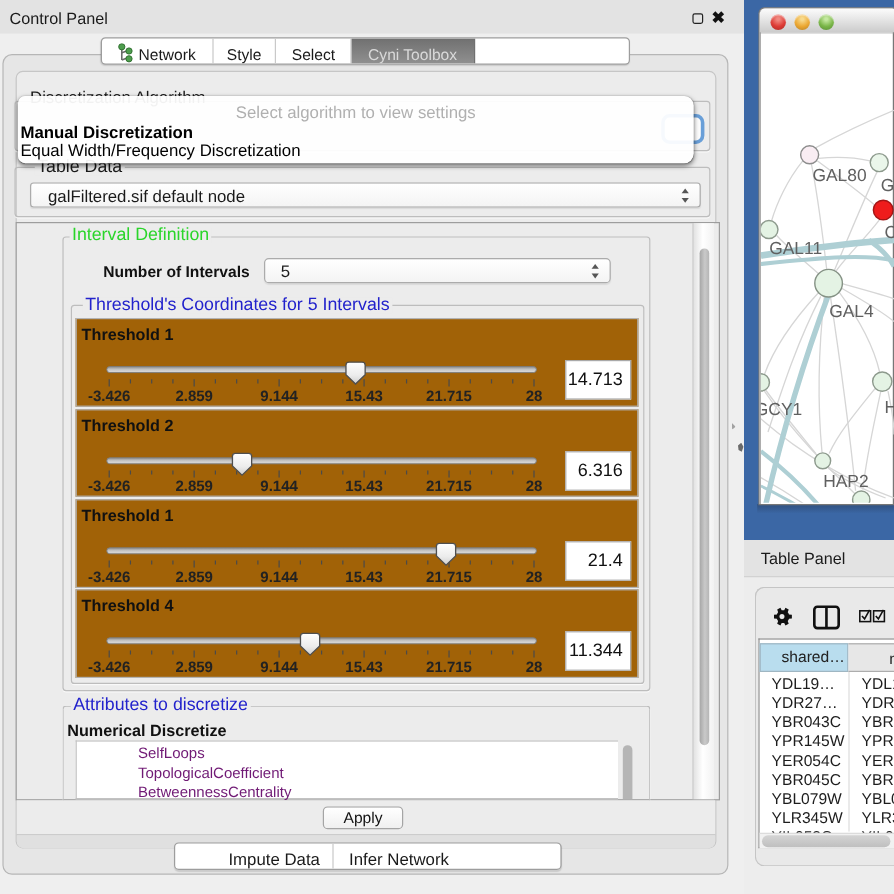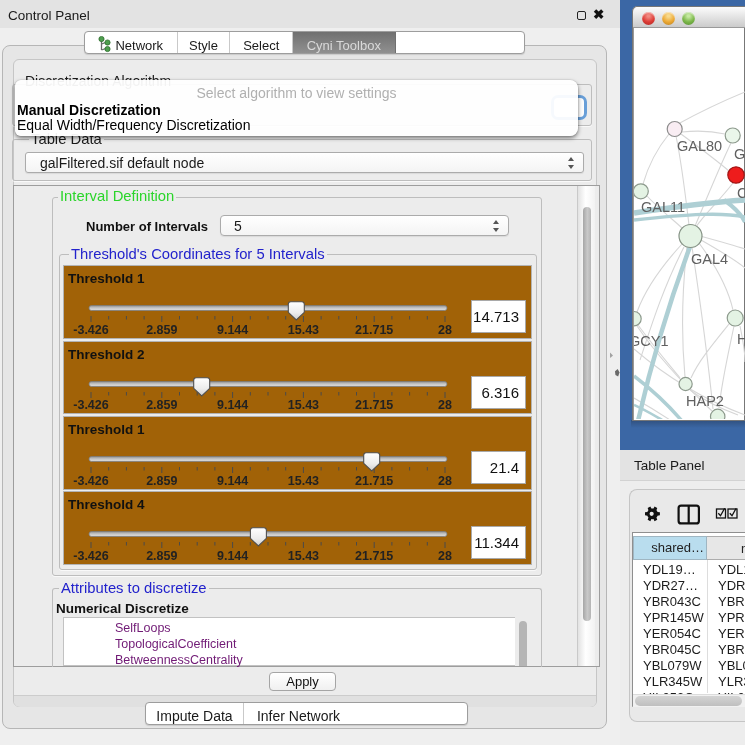--- a/index.html
+++ b/index.html
@@ -291,21 +291,21 @@
   <div class="abs" style="left:63px;top:617px;width:452px;height:49px;background:#ffffff;border:1px solid #c2c2c2;border-right:none;"></div>
   <div class="abs" style="left:67px;top:620px;font-size:12.5px;color:#701a75;line-height:16px;margin-left:48px;">SelfLoops<br>TopologicalCoefficient<br>BetweennessCentrality</div>
   <div class="abs" style="left:519px;top:621px;width:8px;height:45px;background:#b5b5b5;border-radius:4px 4px 0 0;"></div>
 
   <div class="abs" style="left:14px;top:667px;width:582px;height:28px;background:#ececec;"></div>
 
   <div class="abs" style="left:269px;top:672px;width:67px;height:19px;background:linear-gradient(#ffffff,#f0f0f0);border:1px solid #a5a5a5;border-radius:4px;text-align:center;font-size:13px;color:#111;line-height:17px;">Apply</div>
 
   <div class="abs" style="left:14px;top:695px;width:582px;height:1px;background:#cccccc;"></div>
 
-  <div class="seg" style="left:145px;top:702px;width:323px;height:23px;font-size:14px;">
+  <div class="seg" style="left:145px;top:702px;width:323px;height:23px;font-size:14px;padding-left:34px;">
     <div style="width:98px;">Impute Data</div>
     <div style="width:109px;">Infer Network</div>
   </div>
 
   <div class="abs" style="left:15px;top:80px;width:563px;height:56px;background:rgba(255,255,255,0.94);border-radius:6px 8px 8px 6px;box-shadow:0 2px 4px rgba(0,0,0,0.5), 0 0 1px rgba(0,0,0,0.35);"></div>
   <div class="abs" style="left:15px;top:85px;width:563px;text-align:center;font-size:14px;color:#b0b0b0;">Select algorithm to view settings</div>
   <div class="abs" style="left:17px;top:101.5px;font-size:14px;font-weight:bold;color:#000;">Manual Discretization</div>
   <div class="abs" style="left:17px;top:117px;font-size:14px;color:#000;">Equal Width/Frequency Discretization</div>
 
   <div class="abs" style="left:609.5px;top:352px;width:3.5px;height:6px;background:#a2a2a2;clip-path:polygon(0 0,100% 60%,20% 100%);"></div>

